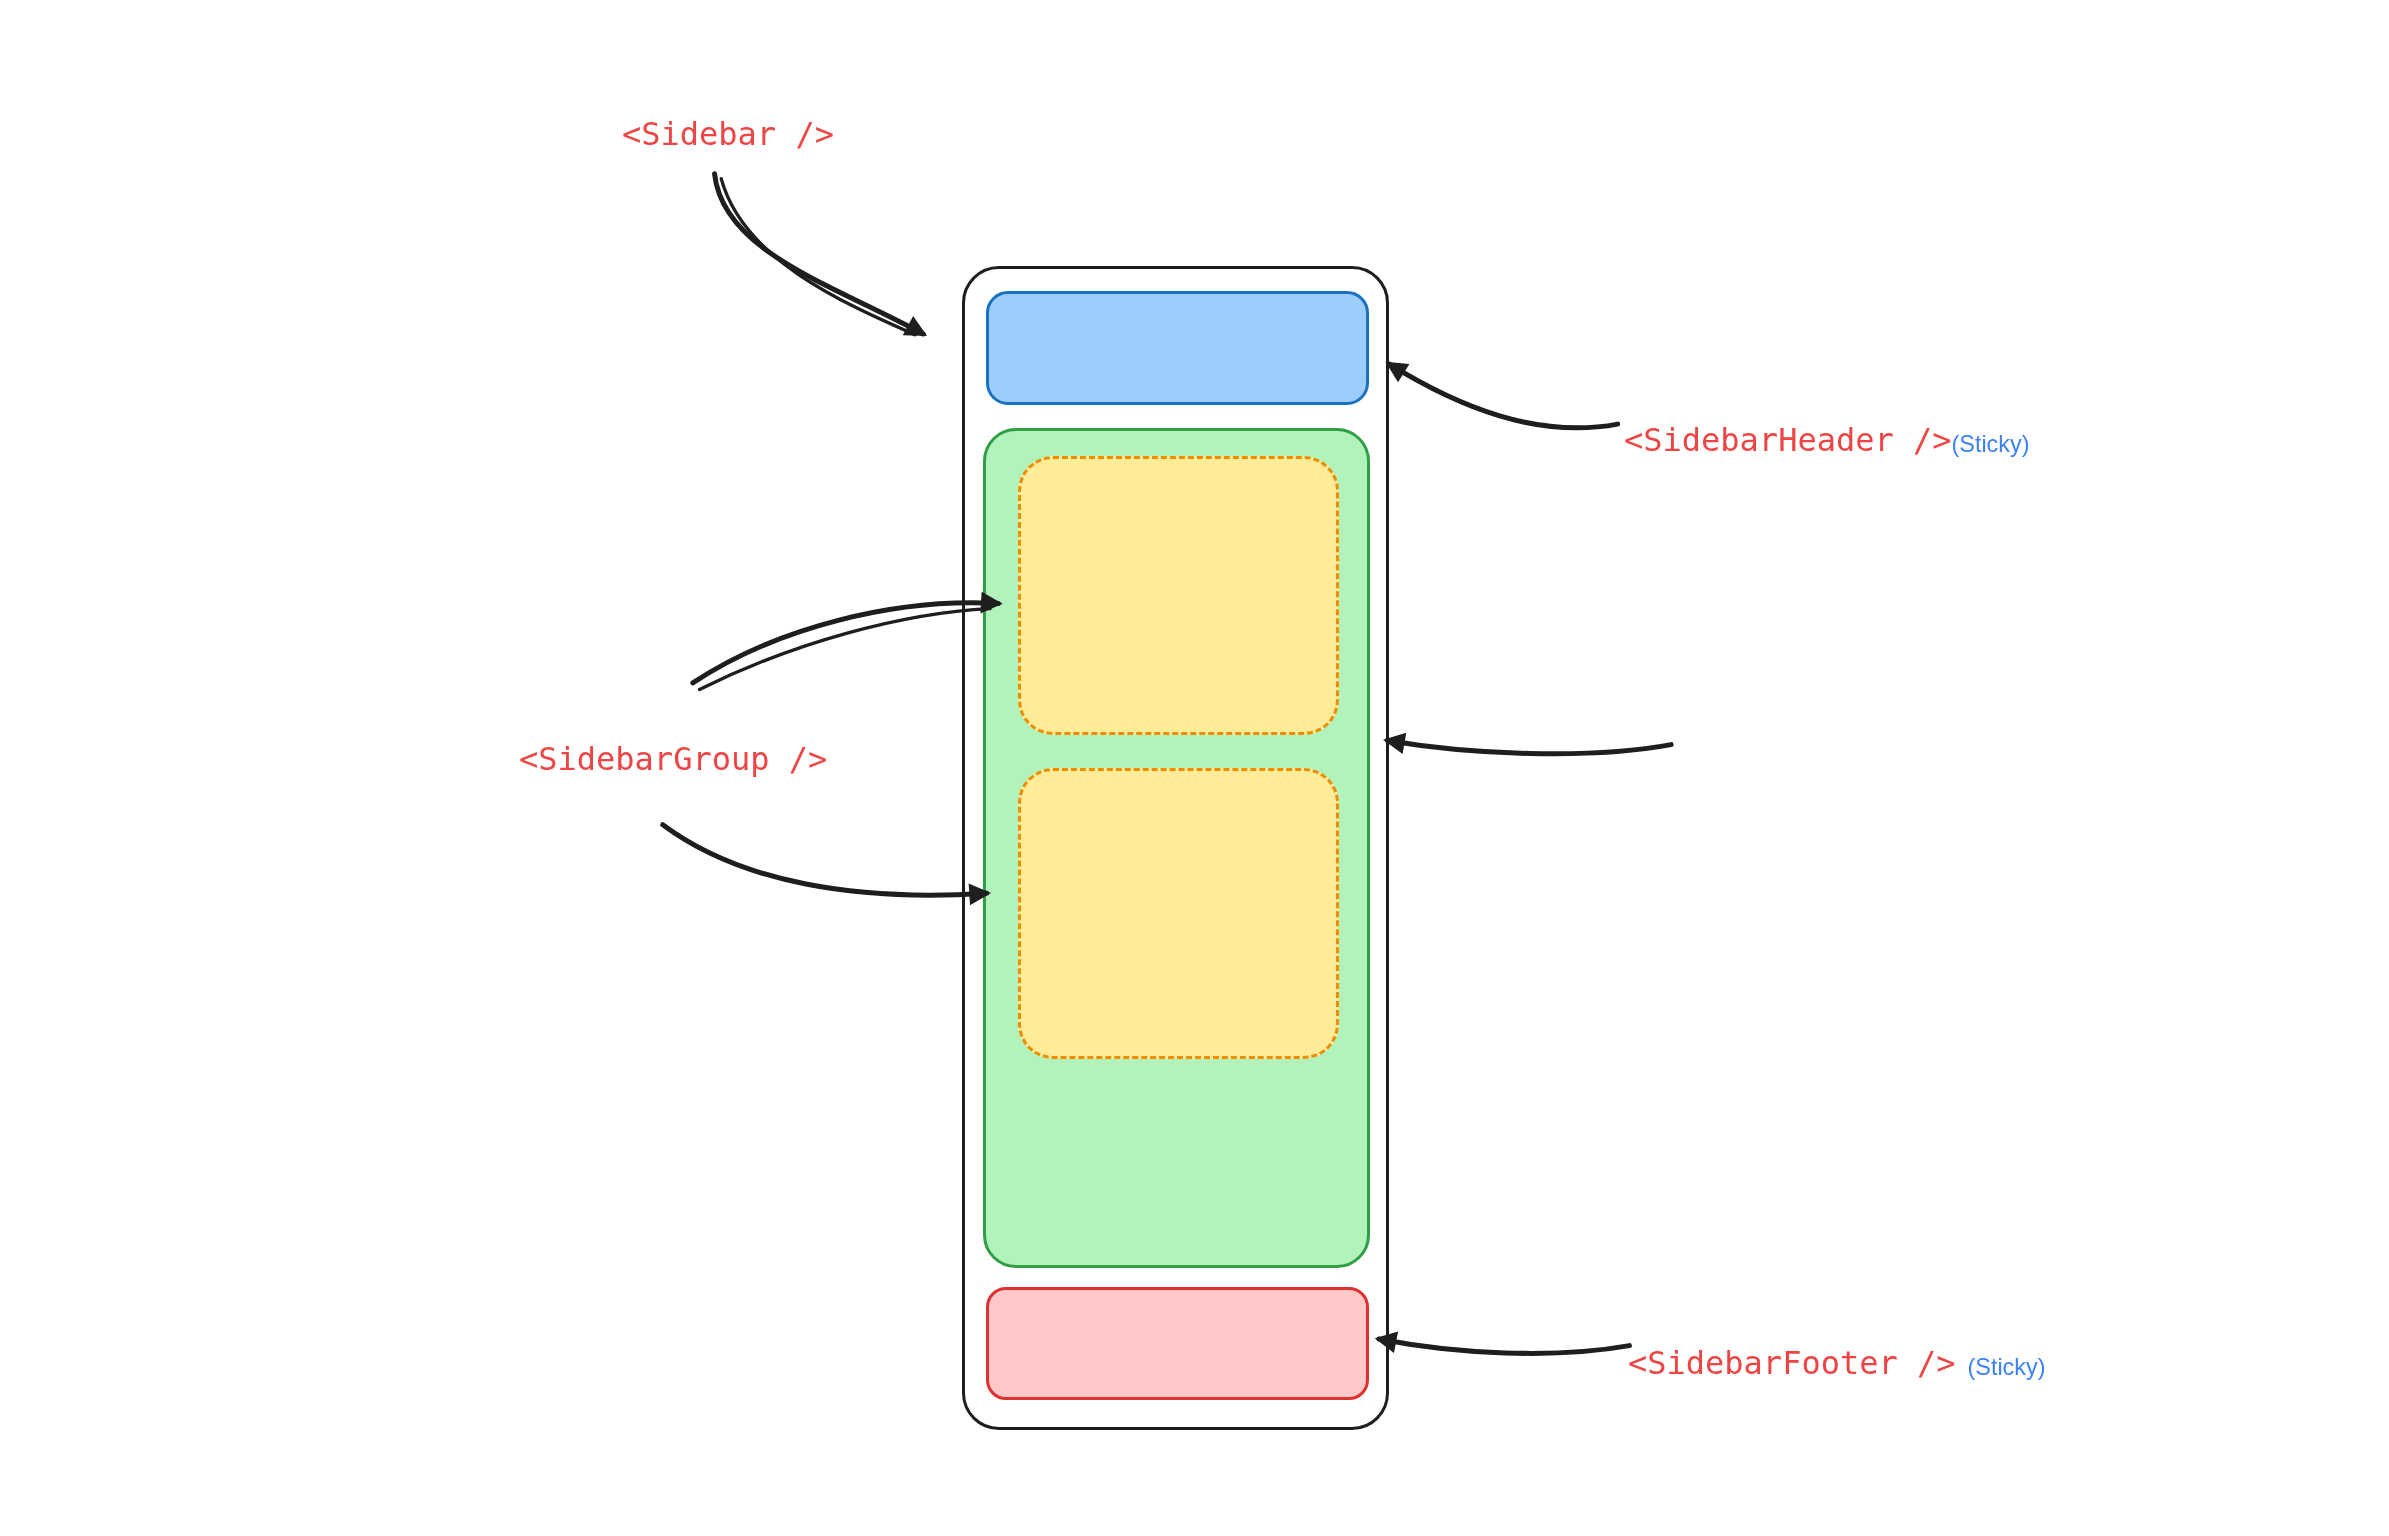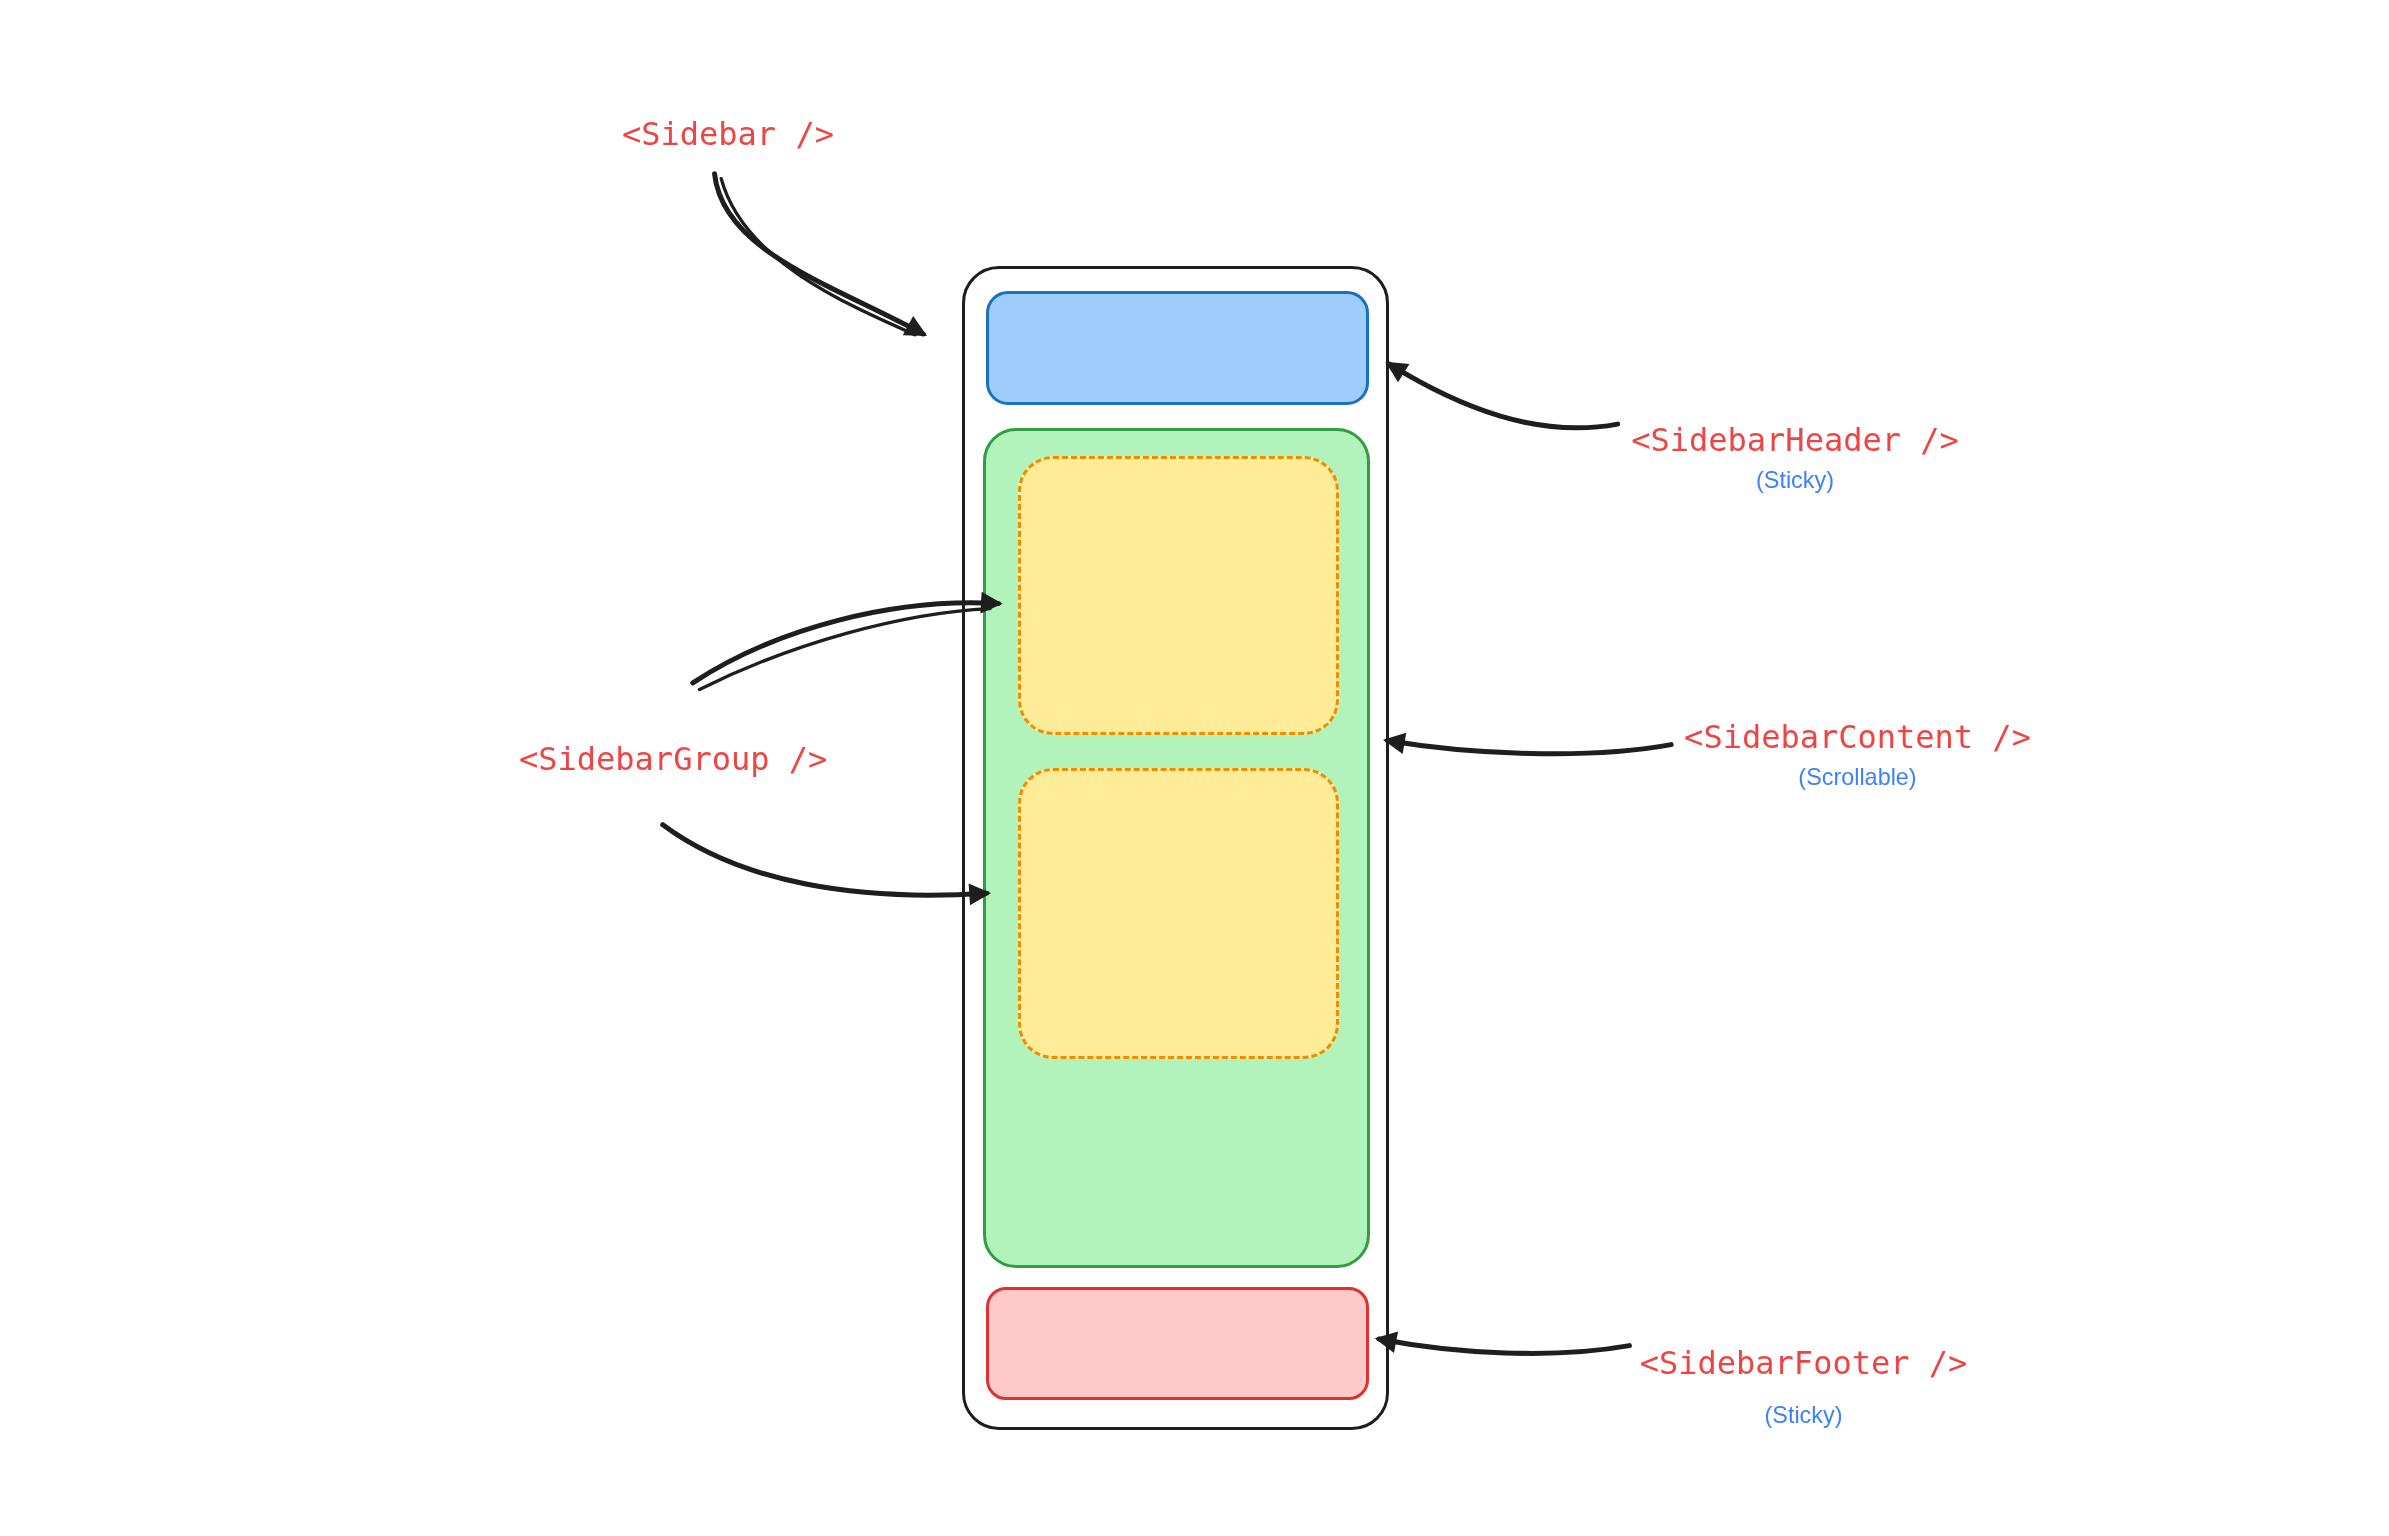--- a/index.html
+++ b/index.html
@@ -35,21 +35,21 @@
     font-size: 23.4px;
     line-height: 1.2;
     color: #3b82f6;
     margin-top: 6.7px;
     white-space: nowrap;
   }
   .floating-label { position: absolute; }
   .label-block {
     position: absolute;
     display: flex;
-    flex-direction: column;
+    flex-direction: row;
     align-items: center;
     text-align: center;
   }
 
   
   .sidebar-box {
     position: absolute;
     left: 962px; top: 266px;
     width: 427px; height: 1164px;
     border: 3.3px solid #1e1e1e;
@@ -130,24 +130,20 @@
 
   <div class="floating-label code" style="left:622px; top:115px;">&lt;Sidebar /&gt;</div>
 
   <div class="floating-label code" style="left:519px; top:740px;">&lt;SidebarGroup /&gt;</div>
 
   <div class="label-block" style="left:1624px; top:421px; width:342px;">
     <div class="code">&lt;SidebarHeader /&gt;</div>
     <div class="note">(Sticky)</div>
   </div>
 
-  <div class="label-block" style="left:1678px; top:718px; width:359px;">
-    <div class="code">&lt;SidebarContent /&gt;</div>
-    <div class="note">(Scrollable)</div>
-  </div>
 
   <div class="label-block" style="left:1628px; top:1344px; width:351px;gap:12px;">
     <div class="code">&lt;SidebarFooter /&gt;</div>
     <div class="note">(Sticky)</div>
   </div>
 
 </div>
 
 
 </body></html>

